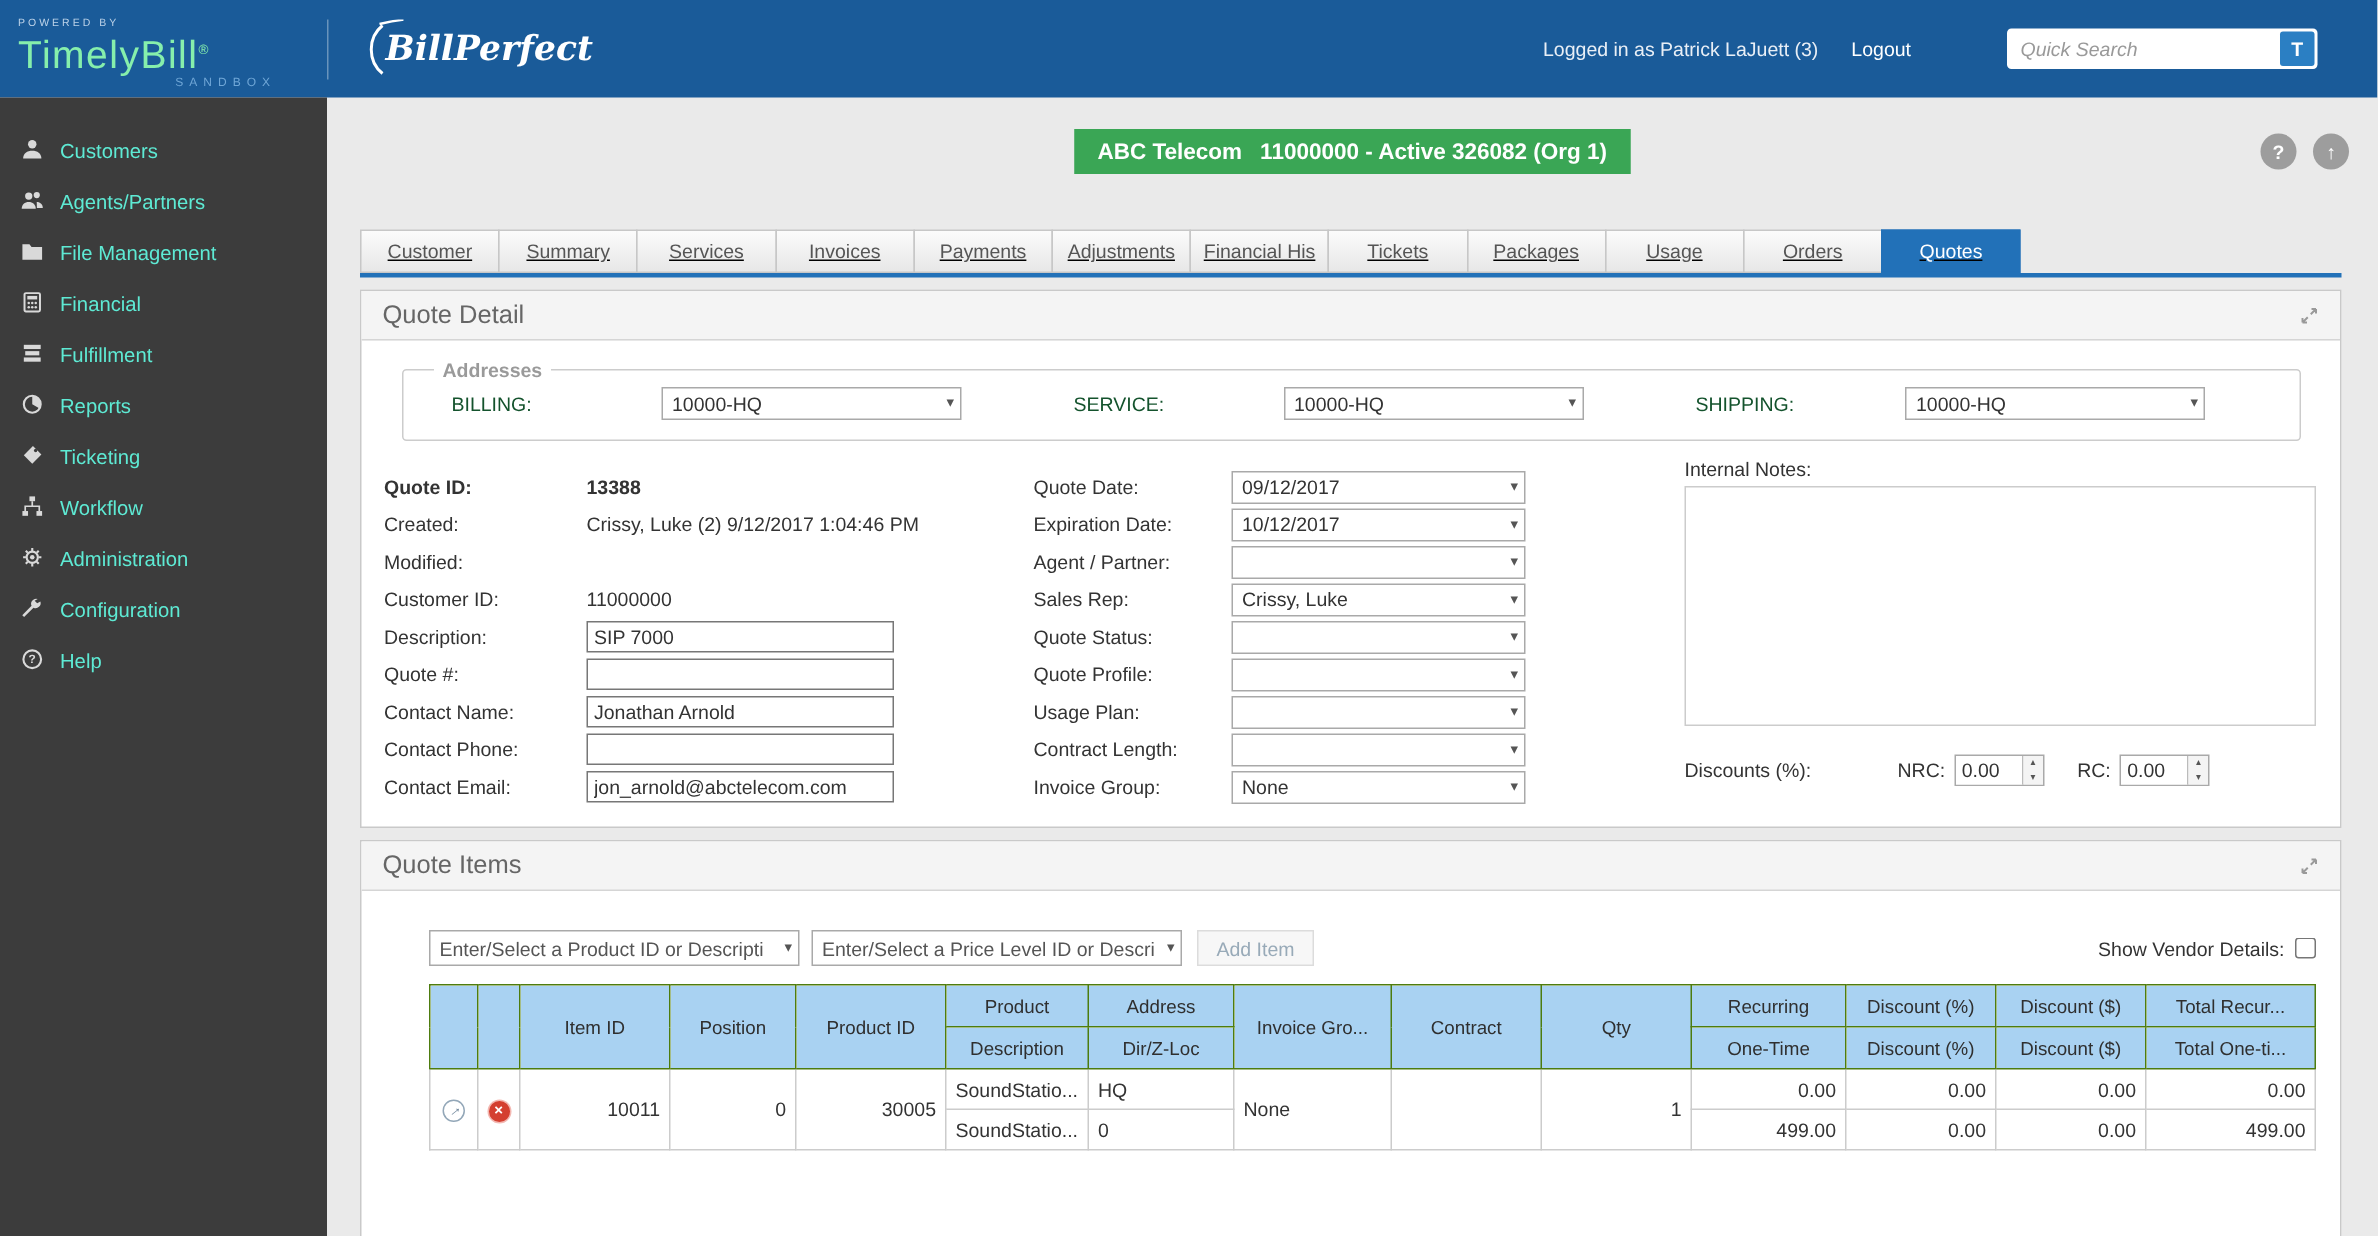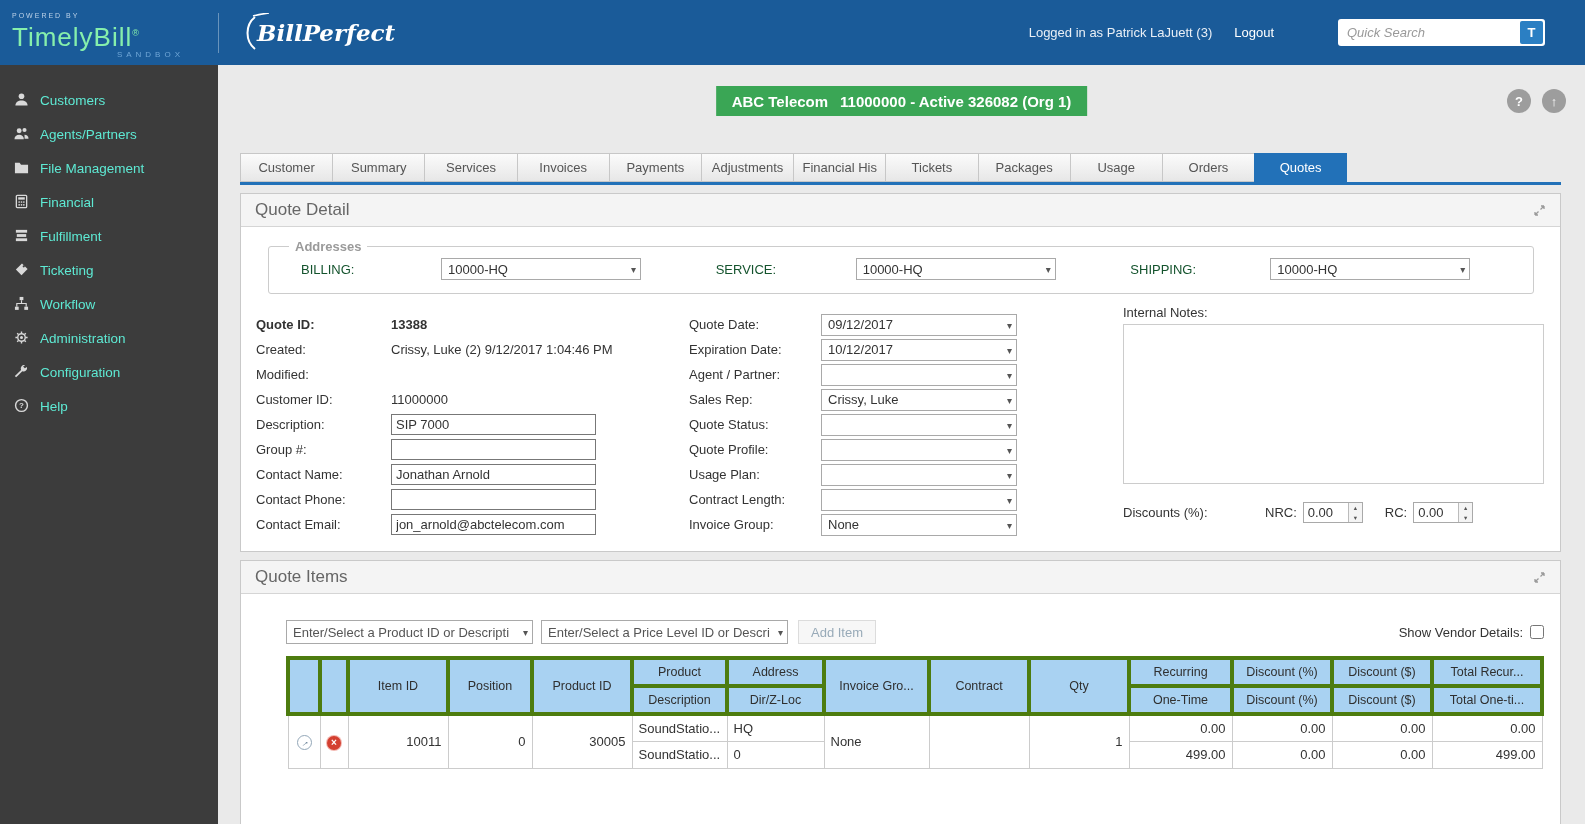--- a/index.html
+++ b/index.html
@@ -38,21 +38,21 @@
   .banner-row { height:88px; position:relative; }
   .cust-badge { position:absolute; left:50%; transform:translateX(-50%); top:21px; height:30px;
     background:var(--badge-green,#3aa655); color:#fff; font-weight:bold; font-size:15px;
     display:flex; align-items:center; gap:12px; padding:0 16px; }
   .corner-icons { position:absolute; right:19px; top:24px; display:flex; gap:11px; }
   .circle-btn { width:24px; height:24px; border-radius:50%; background:#9d9d9d; color:#fff;
     font-weight:bold; font-size:13px; display:flex; align-items:center; justify-content:center; cursor:pointer; }
 
   
   .content { margin:0 24px 0 22px; }
-  .tabs { display:flex; width:1119px; }
+  .tabs { display:flex; width:1119px;text-decoration:underline; }
   .tab { width:93.2px; height:29px; display:flex; align-items:center; justify-content:center;
     font-size:13px; color:#555; background:linear-gradient(#fbfbfb,#e7e7e7);
     border:1px solid #c7c7c7; margin-left:-1px; white-space:nowrap; overflow:hidden; cursor:pointer; }
   .tab:first-child { margin-left:0; }
   .tab.active { background:var(--active-tab-blue,#2271b8); color:#fff; border-color:var(--active-tab-blue,#2271b8); }
   .tab-underline { height:3px; background:var(--active-tab-blue,#2271b8); }
 
   .panel { background:#fff; border:1px solid #c9c9c9; margin-top:8px; }
   .panel-hd { height:33px; background:#f4f4f4; border-bottom:1px solid #d5d5d5; display:flex;
     align-items:center; padding:0 14px; color:#666; font-size:17px; }
@@ -99,21 +99,21 @@
   .qi-body { padding:26px 16px 16px 45px; min-height:232px; }
   .items-toolbar { display:flex; align-items:center; }
   .combo2 { margin-left:8px; }
   .add-item { margin-left:10px; width:78px; height:24px; background:#f7f7f7; border:1px solid #dcdcdc;
     color:#98aab8; font-size:13px; cursor:default; }
   .show-vendor { margin-left:auto; display:flex; align-items:center; font-size:13px; color:#333; gap:7px; }
   .show-vendor input { width:14px; height:14px; }
 
   table.items { border-collapse:collapse; width:100%; margin-top:12px; table-layout:fixed; }
   table.items th { background:var(--table-header-blue,#a9d2f2); font-weight:normal; font-size:12.5px;
-    color:#2f2f2f; height:28px; border:4px solid #4d7c0f; text-align:center; padding:0 5px;
+    color:#2f2f2f; height:28px; border:1px solid #4d7c0f; text-align:center; padding:0 5px;
     white-space:nowrap; overflow:hidden; }
   table.items td { border:1px solid #ccc; height:27px; font-size:13px; color:#333; padding:0 6px;
     background:#fff; white-space:nowrap; overflow:hidden; }
   td.t-num { text-align:right; }
   td.t-center { text-align:center; }
   .go-icon { width:15px; height:15px; border:1.2px solid #93a7b8; border-radius:50%; color:#6b8399;
     display:inline-flex; align-items:center; justify-content:center; font-size:10px; cursor:pointer; }
   .go-icon span { transform:rotate(-38deg); }
   .del-icon { width:14px; height:14px; background:var(--delete-red,#d43f30); border-radius:50%;
     color:#fff; font-weight:bold; font-size:10px; display:inline-flex; align-items:center;
@@ -197,20 +197,29 @@
             <rect x="2" y="2" width="12" height="3"></rect>
             <rect x="3" y="6.5" width="10" height="3"></rect>
             <rect x="2" y="11" width="12" height="3"></rect>
           </svg>
         </span>
       <span>Fulfillment</span>
     </div>
     <div class="sb-item">
       <span class="sb-icon">
           <svg viewBox="0 0 16 16" width="15" height="15">
+            <circle cx="8" cy="8" r="6" fill="none" stroke="#d9d9d9" stroke-width="1.5"></circle>
+            <path d="M8 8V2a6 6 0 0 1 5.2 9z"></path>
+          </svg>
+        </span>
+      <span>Reports</span>
+    </div>
+    <div class="sb-item">
+      <span class="sb-icon">
+          <svg viewBox="0 0 16 16" width="15" height="15">
             <path d="M8.5 1.5l6 6L8 14 2 8z"></path>
             <circle cx="10.4" cy="4.6" r="1.2" fill="#3c3c3c"></circle>
           </svg>
         </span>
       <span>Ticketing</span>
     </div>
     <div class="sb-item">
       <span class="sb-icon">
           <svg viewBox="0 0 16 16" width="15" height="15">
             <rect x="6" y="1" width="4" height="3.4"></rect>
@@ -365,21 +374,21 @@
                 </div>
               <div class="frow">
                   <span class="flabel">Customer ID:</span>
                   <span class="fvalue">11000000</span>
                 </div>
               <div class="frow">
                   <span class="flabel">Description:</span>
                   <input class="finput" value="SIP 7000" style="">
                 </div>
               <div class="frow">
-                  <span class="flabel">Group #:</span>
+                  <span class="flabel">Quote #:</span>
                   <input class="finput" value="" style="">
                 </div>
               <div class="frow">
                   <span class="flabel">Contact Name:</span>
                   <input class="finput" value="Jonathan Arnold" style="">
                 </div>
               <div class="frow">
                   <span class="flabel">Contact Phone:</span>
                   <input class="finput" value="" style="">
                 </div>

